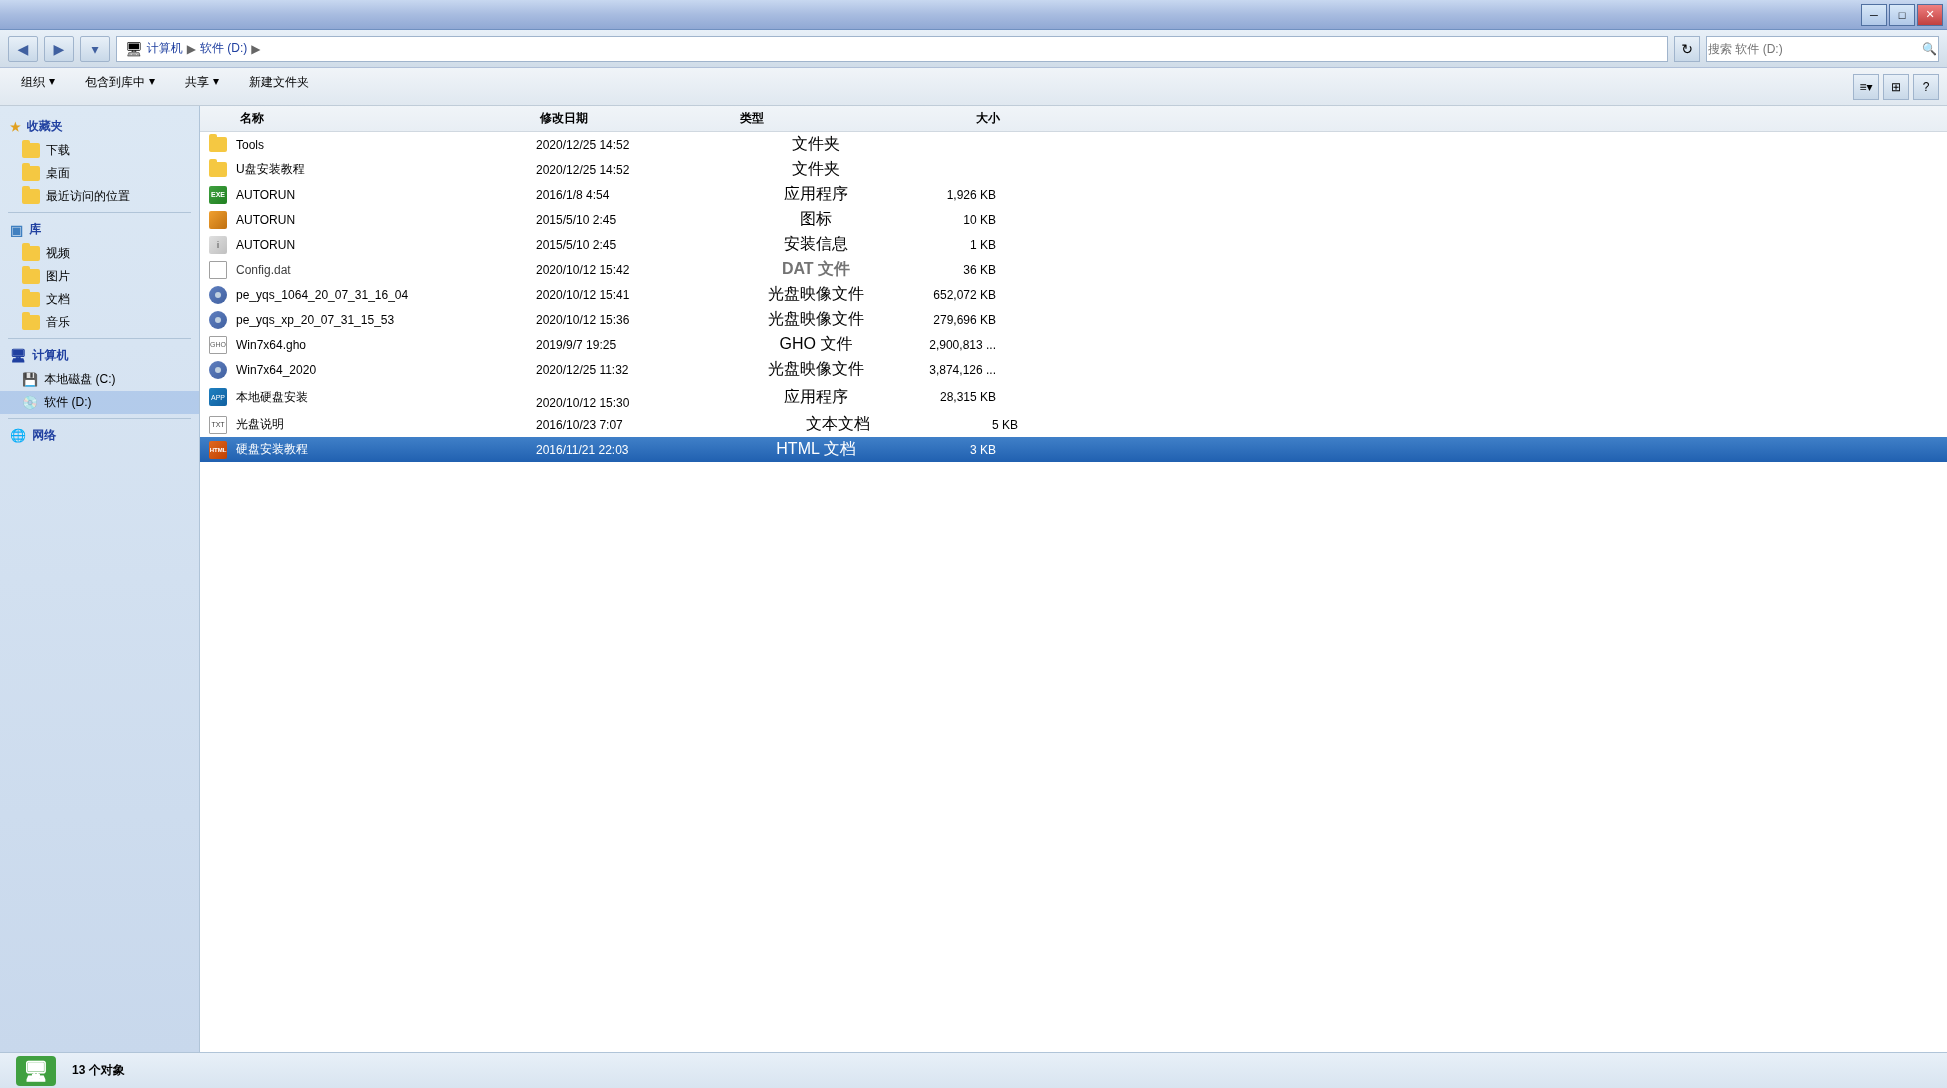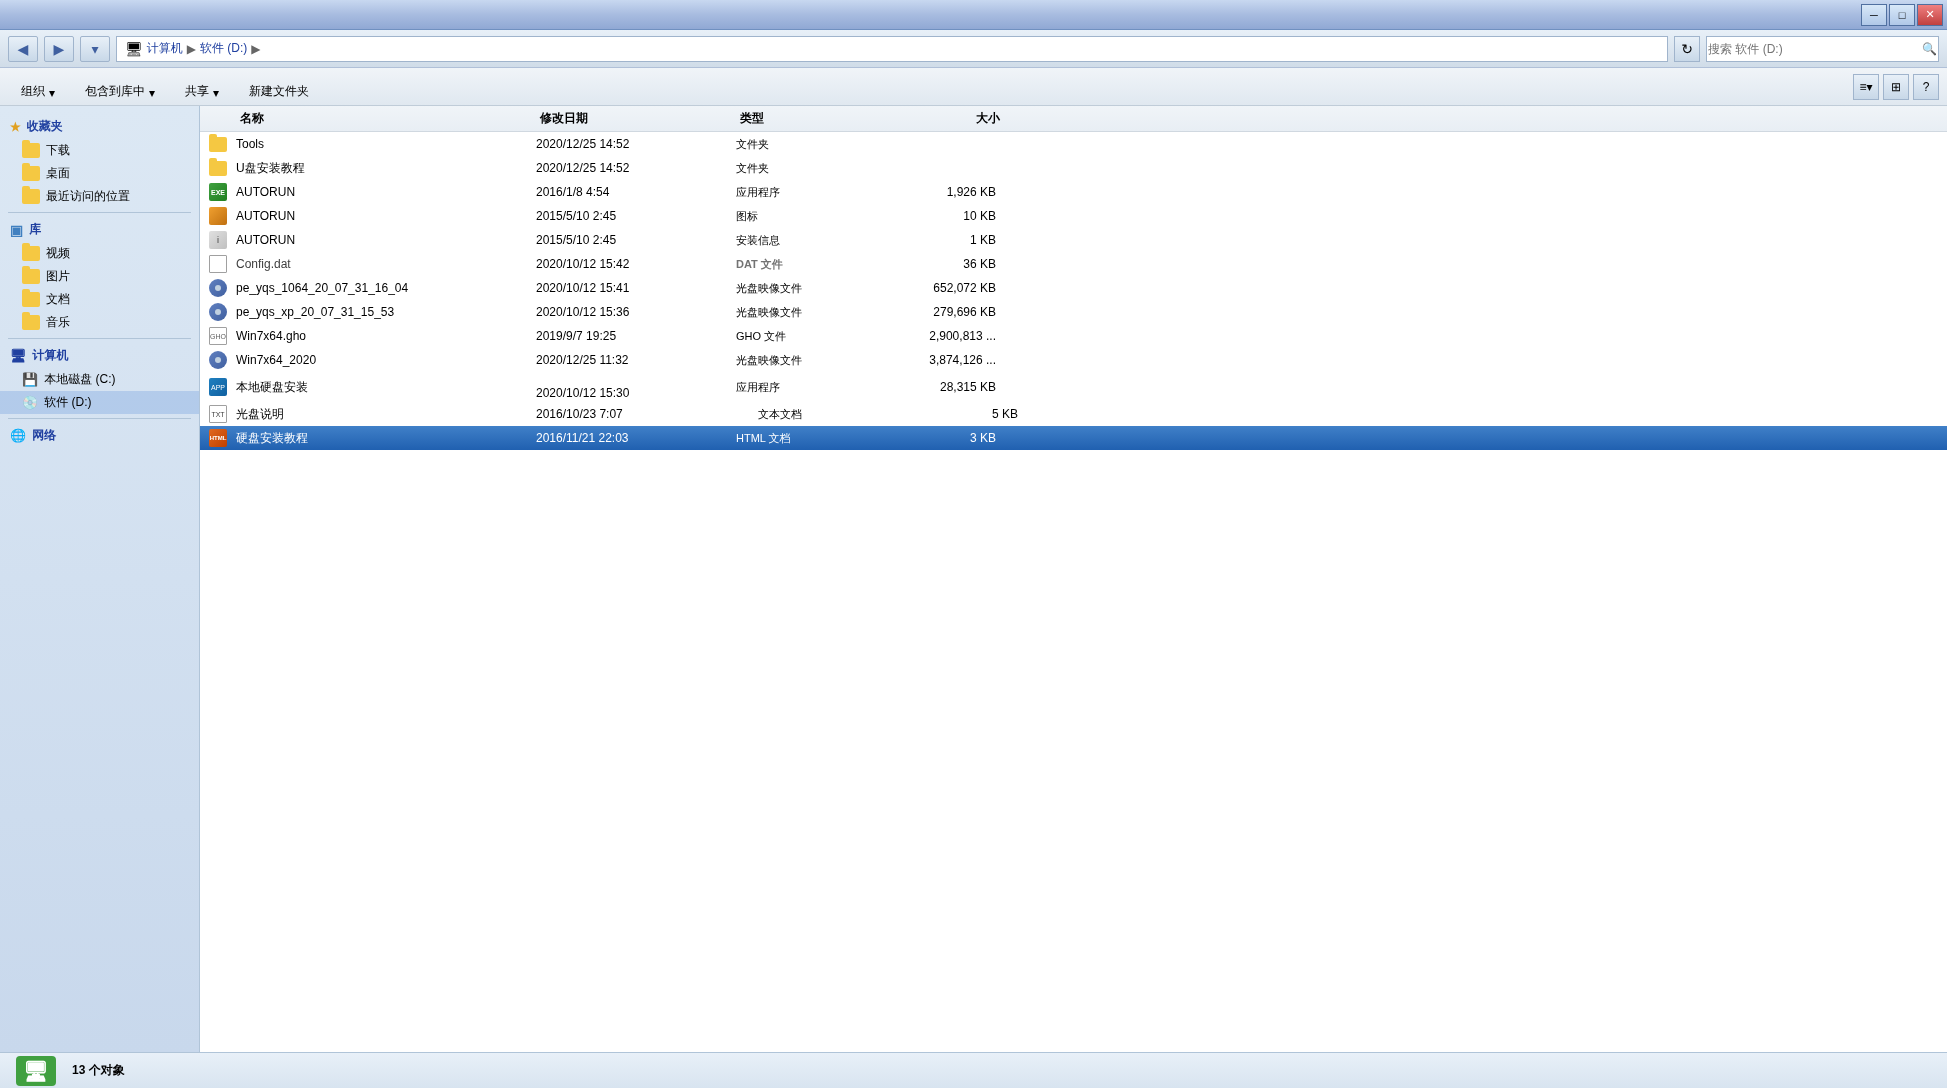--- a/index.html
+++ b/index.html
@@ -120,21 +120,21 @@
       padding: 0 8px;
       gap: 4px;
     }
     .toolbar-btn {
       height: 28px;
       padding: 0 12px;
       border: 1px solid transparent;
       background: transparent;
       cursor: pointer;
       display: flex;
-      align-items: flex-end;
+      align-items: flex-start;
       gap: 4px;
       font-size: 12px;
       font-family: inherit;
       border-radius: 2px;
     }
     .toolbar-right {
       margin-left: auto;
       display: flex;
       align-items: center;
       gap: 4px;
@@ -239,21 +239,21 @@
       justify-content: center;
     }
     .file-name {
       width: 300px;
       font-size: 12px;
       white-space: nowrap;
       overflow: hidden;
       text-overflow: ellipsis;
     }
     .file-date { width: 200px; font-size: 12px; }
-    .file-type { width: 160px; font-size: 11px; }
+    .file-type { width: 160px; font-size: 16px; text-align: center; }
     .file-size { width: 120px; font-size: 12px; text-align: right; padding-right: 20px; }
 
     
     .ico-folder {
       width: 18px;
       height: 15px;
       background: #f5c842;
       border-radius: 0 2px 2px 2px;
       position: relative;
     }

